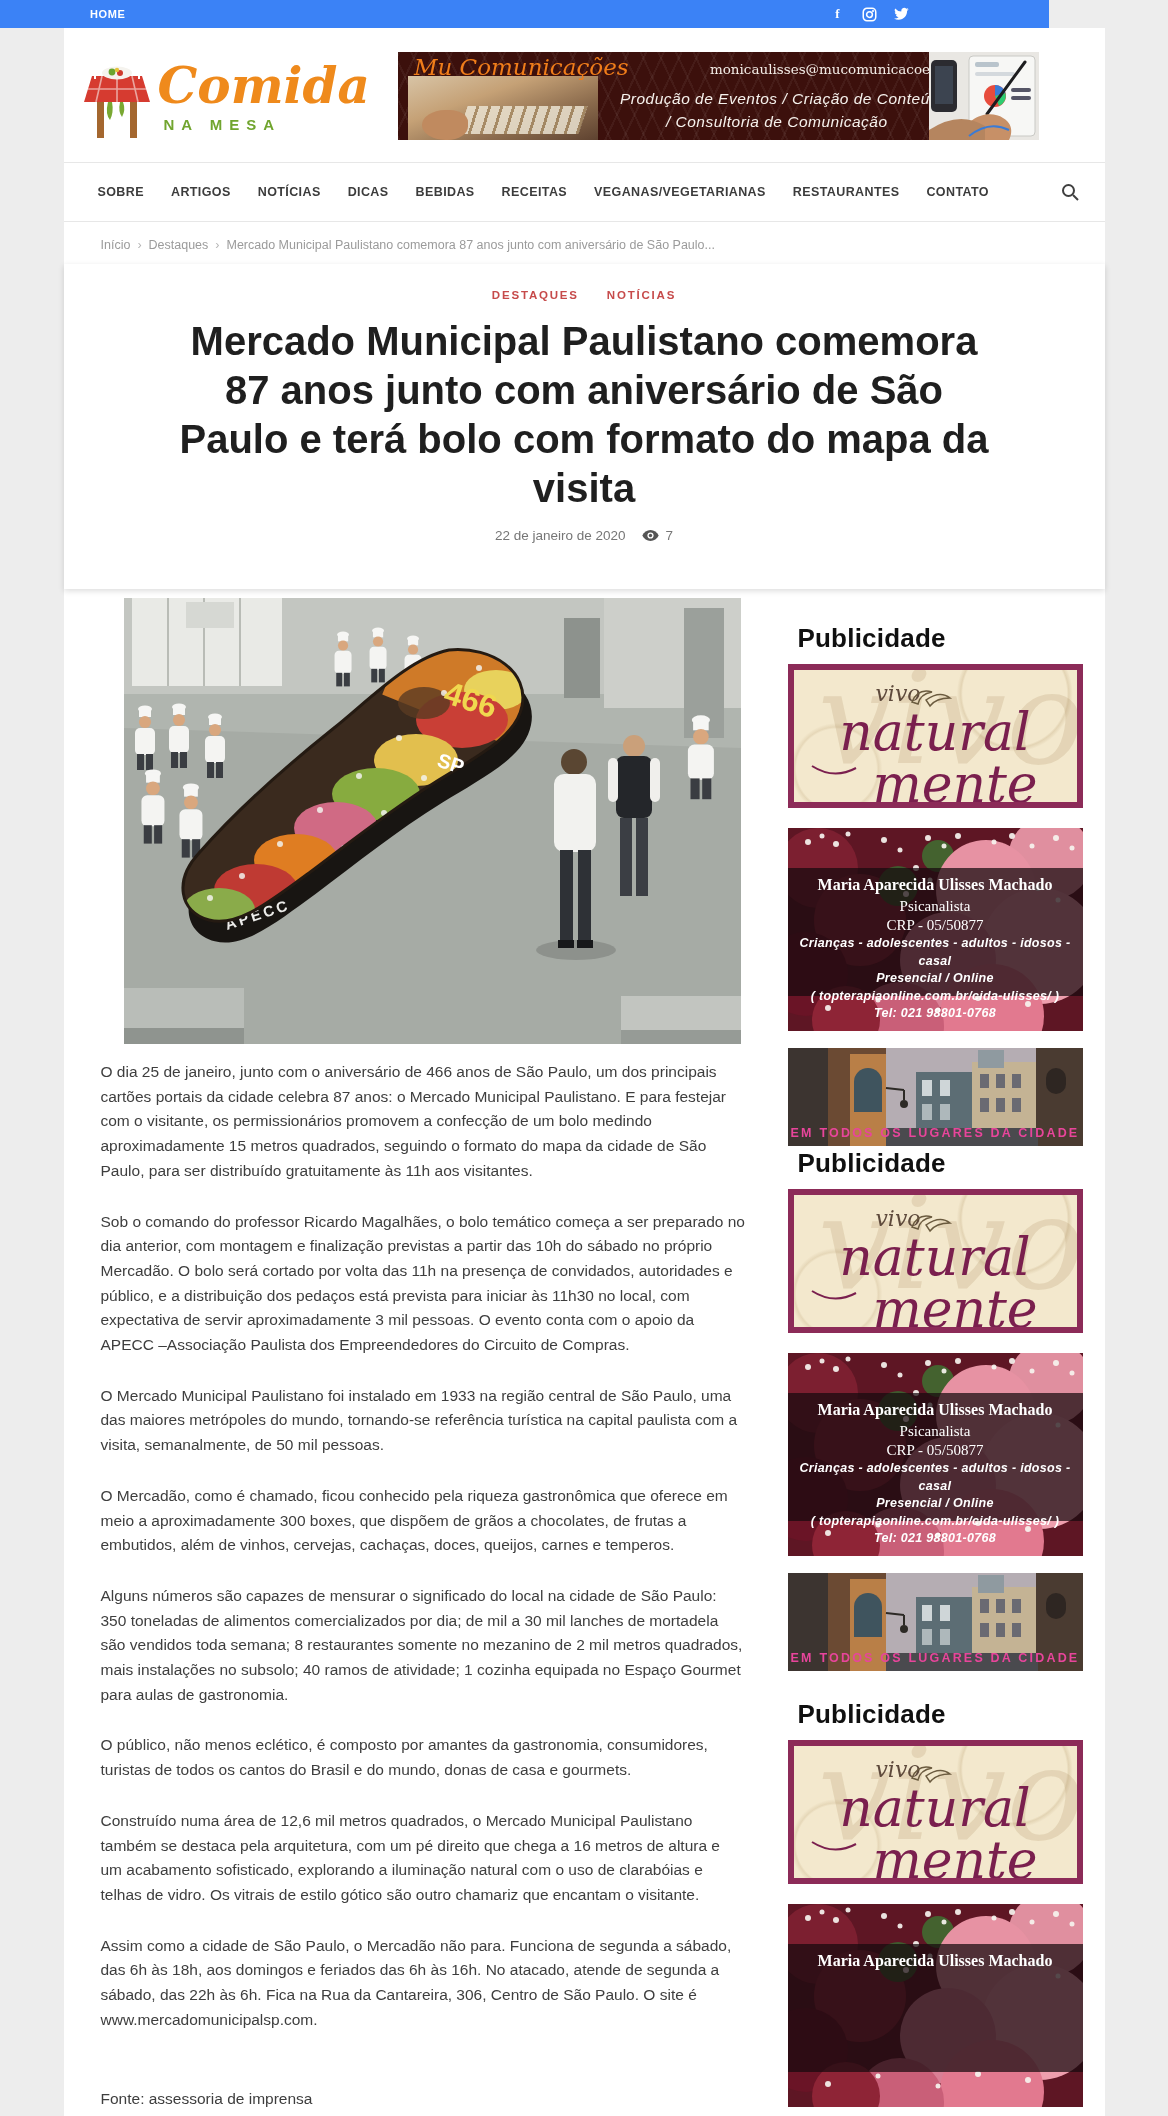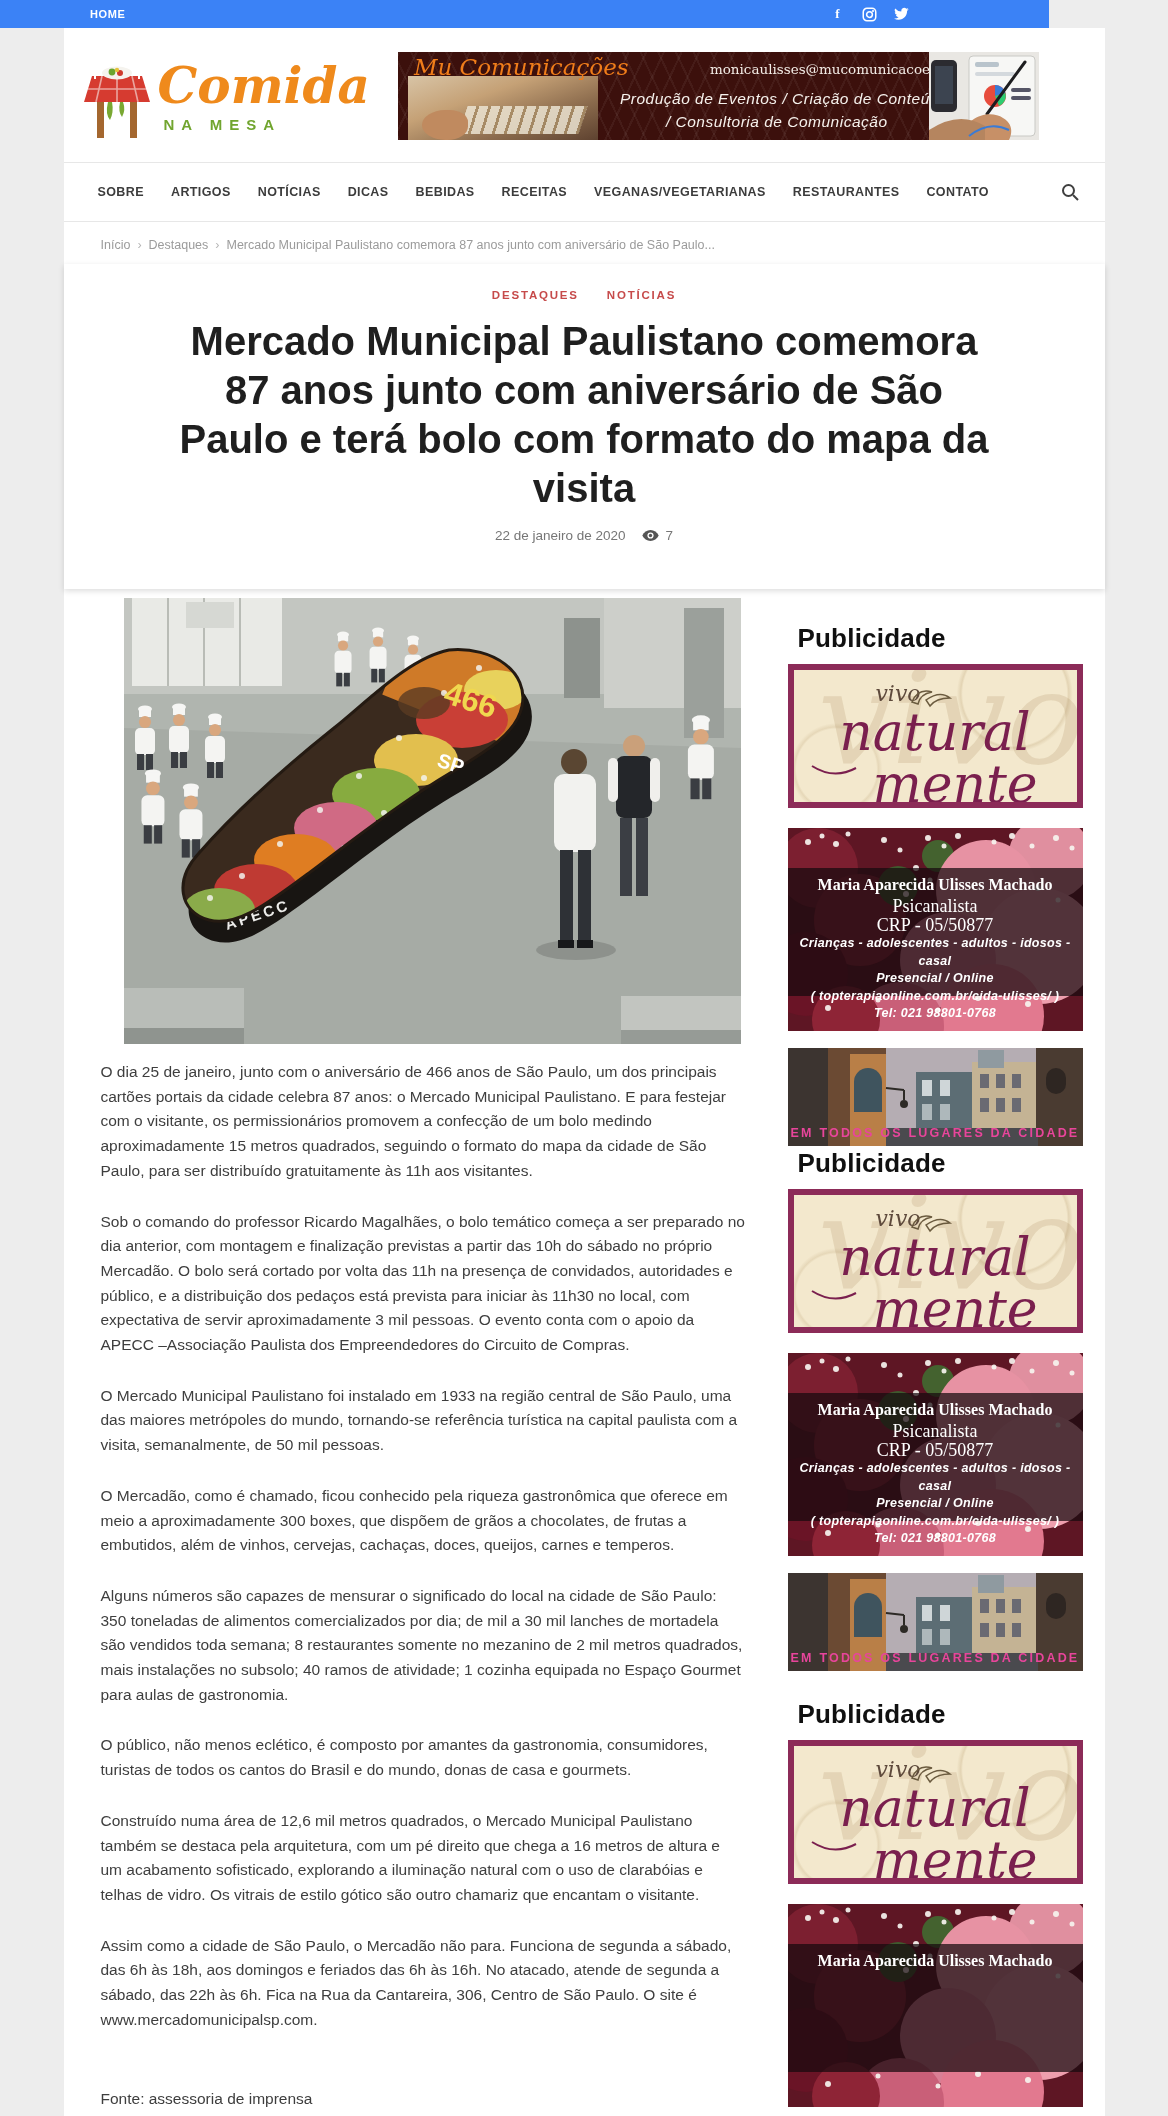--- a/index.html
+++ b/index.html
@@ -89,21 +89,21 @@
     font-size:130px; color:rgba(150,115,60,.16); pointer-events:none; }
   .vivo-txt { position:absolute; left:0; right:0; top:12px; text-align:center;
     font-family:"DejaVu Serif",serif; font-style:italic; color:#7a1f4e; }
   .vivo-w1 { font-size:22px; line-height:24px; margin-right:74px; color:#5e4a3c; }
   .vivo-w2 { font-size:52px; line-height:52px; }
   .vivo-w3 { font-size:52px; line-height:52px; margin-left:40px; }
   .maria-ad { height:203px; background:#5e1624; margin-bottom:17px; }
   .maria-band { position:absolute; left:0; right:0; top:40px; height:128px;
     background:rgba(22,10,14,.72); color:#fff; text-align:center; padding-top:5px; }
   .m-name { font-family:"Liberation Serif",serif; font-size:16px; font-weight:bold; line-height:24px; }
-  .m-serif { font-family:"Liberation Serif",serif; font-size:18px; line-height:19px;text-align:center; }
+  .m-serif { font-family:"Liberation Serif",serif; font-size:15px; line-height:19px;text-align:center; }
   .m-script { font-size:12.5px; font-weight:bold; font-style:italic; line-height:17.5px; letter-spacing:.3px; }
   .street-ad { height:98px; background:#b5adb3; }
   .street-caption { position:absolute; left:0; right:0; bottom:6px; text-align:center;
     color:#e8459b; font-size:12.5px; font-weight:bold; letter-spacing:2.2px; white-space:nowrap; }
   svg { display:block; }
   .absfill { position:absolute; inset:0; }
 </style>
 </head>
 <body>
 

